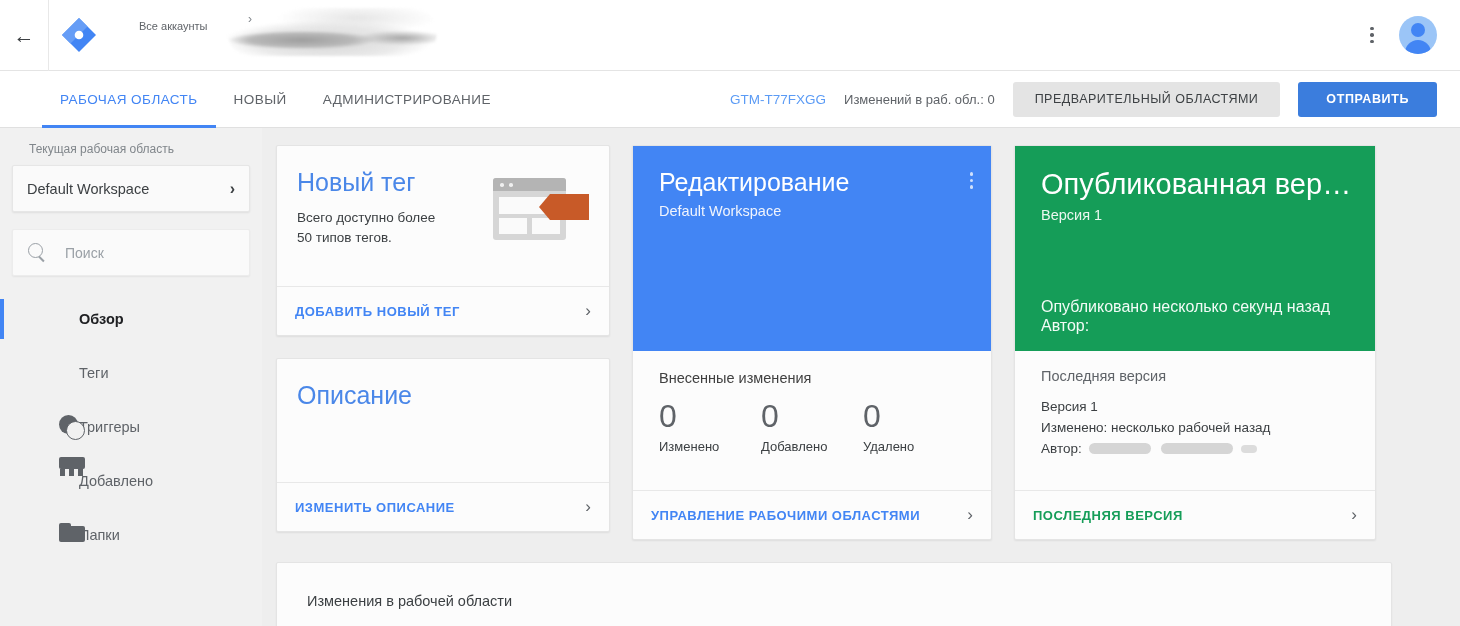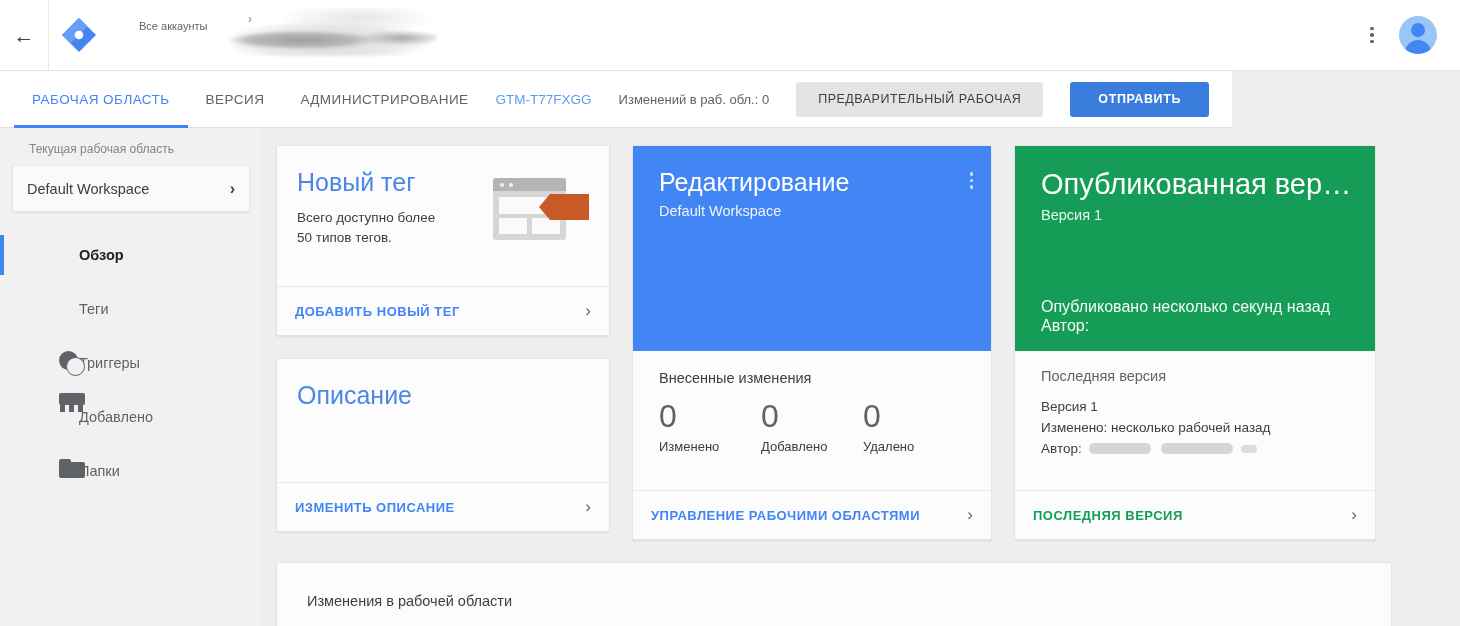--- a/index.html
+++ b/index.html
@@ -46,33 +46,33 @@
   .kebab i { width: 3.5px; height: 3.5px; border-radius: 50%; background: #5f6368; display: block; }
   .avatar { width: 38px; height: 38px; border-radius: 50%; background: #9bc5f7;
             position: relative; overflow: hidden; cursor: pointer; }
   .avatar::before { content:""; position:absolute; width:14px; height:14px; border-radius:50%;
                     background:#4285f4; left:12px; top:7px; }
   .avatar::after { content:""; position:absolute; width:26px; height:16px; border-radius:13px 13px 0 0;
                    background:#4285f4; left:6px; top:24px; }
 
   
   .tabbar {
-    position: absolute; top: 71px; left: 0; width: 1232px; height: 57px;
-    background: #fff; border-bottom: 1px solid #e0e0e0; display: flex; align-items: center;
+    position: absolute; top: 71px; left: 0; width: 1460px; height: 57px;
+    background: #fff; border-bottom: 1px solid #e0e0e0; display: flex; align-items: center; padding-left: 28px;
   }
   .tabs { display: flex; align-items: stretch; height: 57px; margin-left: 14px; }
   .tab {
     display: flex; align-items: center; padding: 0 18px; height: 57px; position: relative;
     font-size: 13.5px; letter-spacing: .45px; color: #5f6368; cursor: pointer; white-space: nowrap;
   }
   .tab.active { color: #4285f4; }
   .tab.active::after {
     content: ""; position: absolute; left: 0; right: 0; bottom: 0; height: 3px; background: #4285f4;
   }
-  .tab-right { margin-left: auto; display: flex; align-items: center; gap: 27px; margin-right: 23px; }
+  .tab-right { margin-left: auto; display: flex; align-items: center; gap: 18px; margin-right: 23px; }
   .container-id { font-size: 13.5px; color: #5b9bf5; cursor: pointer; }
   .changes-count { font-size: 13px; color: #5f6368; }
   .btn-preview {
     background: #e4e4e4; color: #3c4043; border: none; border-radius: 3px;
     height: 35px; padding: 0 22px; font-size: 12.5px; letter-spacing: .5px;
     font-family: "Liberation Sans", sans-serif; cursor: pointer; white-space: nowrap;
   }
   .btn-submit {
     background: #3b7ddd; color: #fff; border: none; border-radius: 3px;
     height: 35px; padding: 0 28px; font-size: 12.5px; letter-spacing: .6px; font-weight: bold;
@@ -237,39 +237,43 @@
       <div class="avatar"></div>
     </div>
   </div>
 
   <div class="tabbar">
     <div class="tabs">
       <div class="tab active">
         <span>РАБОЧАЯ ОБЛАСТЬ</span>
       </div>
       <div class="tab">
-        <span>ВЕРСИЯ</span>
+        <span>НОВЫЙ</span>
       </div>
       <div class="tab">
         <span>АДМИНИСТРИРОВАНИЕ</span>
       </div>
     </div>
     <div class="tab-right">
       <span class="container-id">GTM-T77FXGG</span>
       <span class="changes-count">Изменений в раб. обл.: 0</span>
-      <button class="btn-preview">ПРЕДВАРИТЕЛЬНЫЙ РАБОЧАЯ</button>
+      <button class="btn-preview">ПРЕДВАРИТЕЛЬНЫЙ ОБЛАСТЯМИ</button>
       <button class="btn-submit">ОТПРАВИТЬ</button>
     </div>
   </div>
 
   <div class="sidebar">
     <div class="ws-label">Текущая рабочая область</div>
     <div class="ws-card">
       <span class="ws-name">Default Workspace</span>
       <span class="chev-r">›</span>
+    </div>
+    <div class="search-card">
+      <span class="search-ico"></span>
+      <span class="search-ph">Поиск</span>
     </div>
     <div class="navlist">
       <div class="navitem active">
         <span class="nav-ico"><span class="ico-overview"></span></span>
         <span class="nav-label">Обзор</span>
       </div>
       <div class="navitem">
         <span class="nav-ico"><span class="ico-tag"></span></span>
         <span class="nav-label">Теги</span>
       </div>

